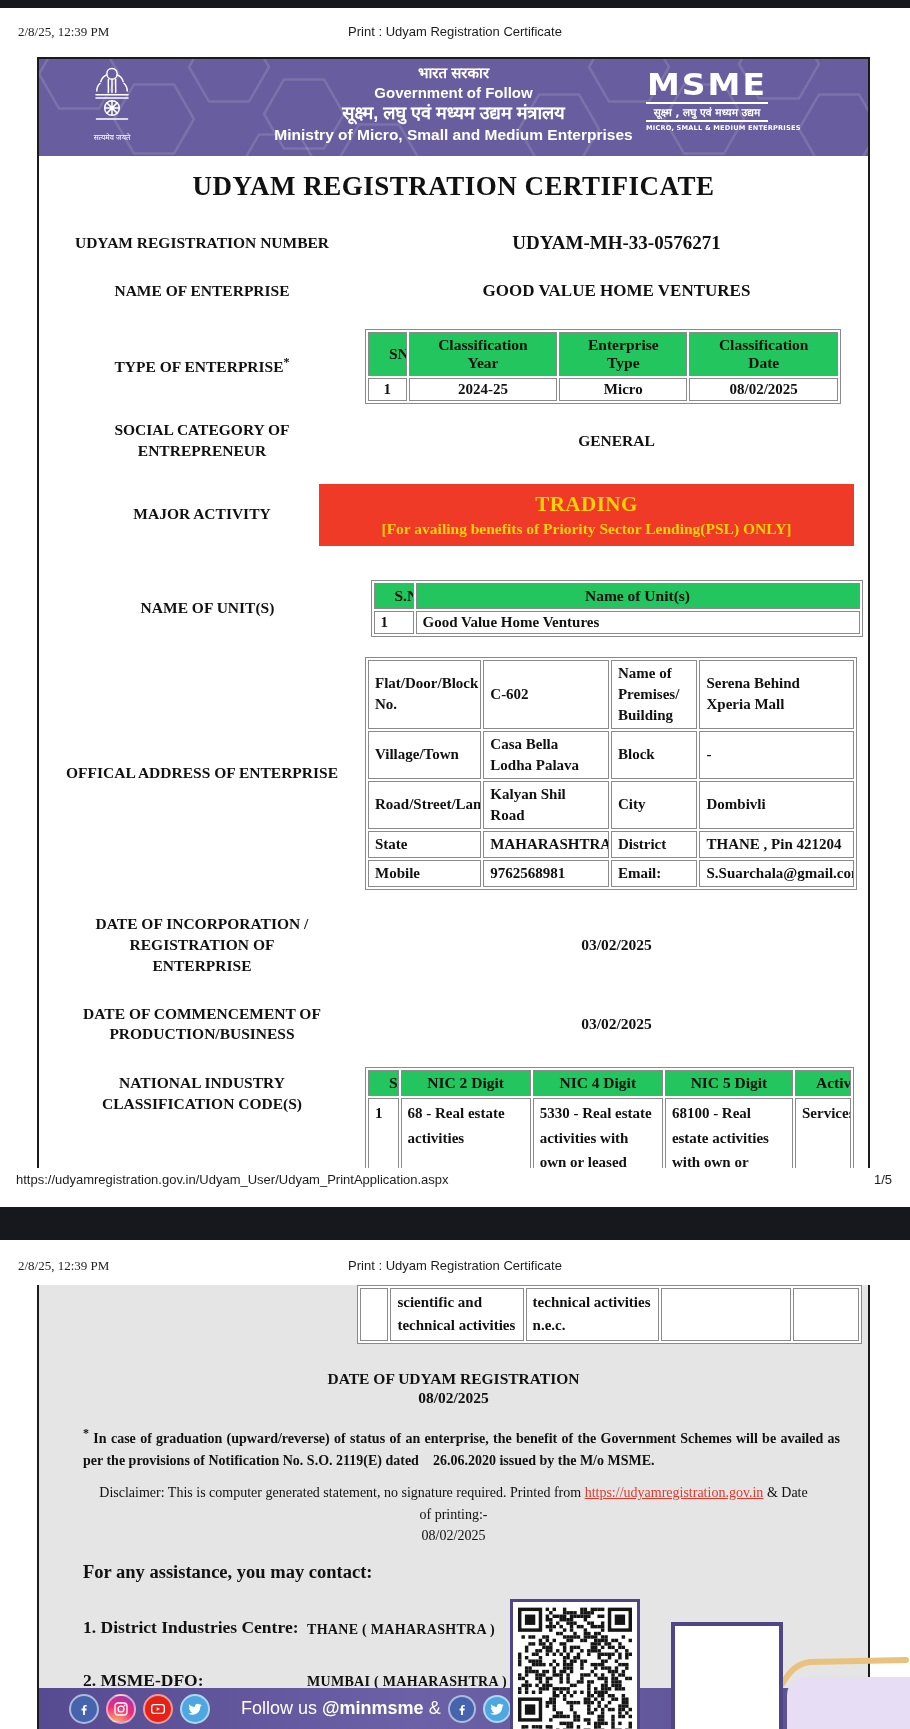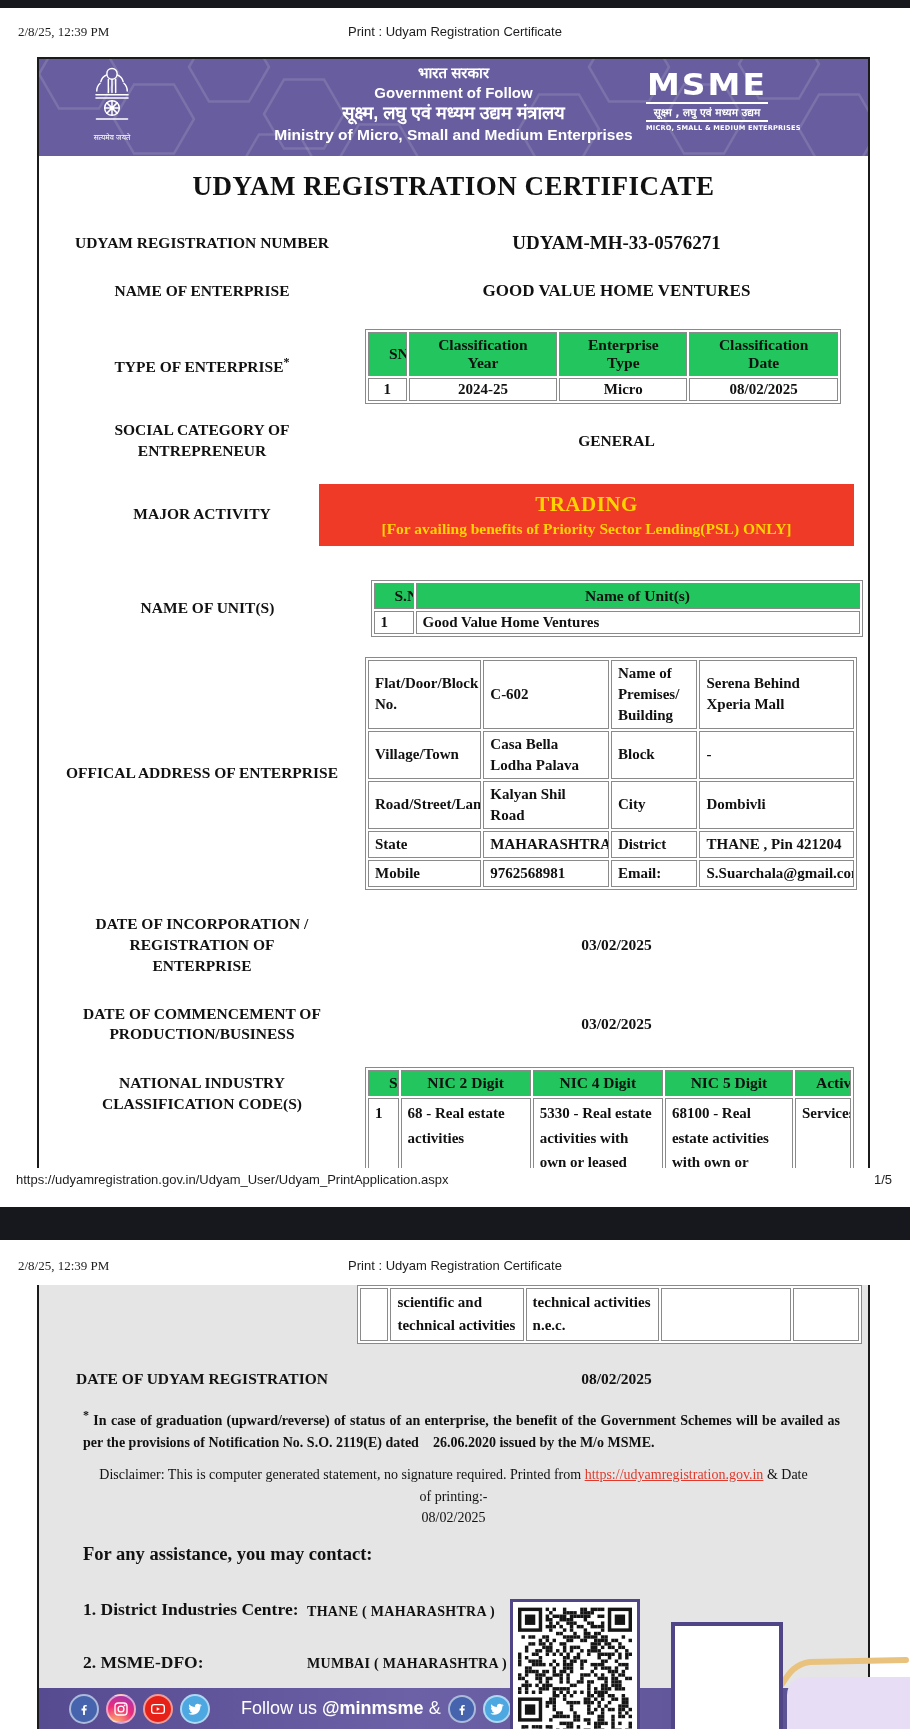--- a/index.html
+++ b/index.html
@@ -67,21 +67,21 @@
   .t-nic{width:489px;}
   .t-nic td{font-size:15px;line-height:1.62;vertical-align:top;padding:2px 7px;}
   .t-nic tr:last-child td{padding-bottom:60px;}
   .t-cont{width:505px;border-top:none;margin-left:318px;}
   .t-cont td{font-size:15px;line-height:1.55;vertical-align:top;border-top:none;height:44px;}
   .activity-box{margin-left:-46px;width:535px;background:#ee3a26;color:#ffd400;text-align:center;
     padding:8px 10px;box-sizing:border-box;}
   .activity-main{font-weight:bold;font-size:21px;letter-spacing:.5px;}
   .activity-note{font-weight:bold;font-size:15.5px;margin-top:3px;}
   
-  .r-udy{margin-top:25px;}
+  .r-udy{margin-top:25px;flex-direction:column;}
   .footnote{margin:17px 28px 0 44px;font-weight:bold;font-size:14px;line-height:1.6;text-align:justify;}
   .disclaimer{margin:9px 60px 0 60px;font-size:14px;text-align:center;line-height:1.55;}
   .disclaimer .dlink{color:#e0392b;}
   .assist{margin:15px 0 0 44px;font-weight:bold;font-size:18.5px;}
   .contact{display:flex;margin-left:44px;}
   .c1{margin-top:34px;align-items:flex-end;}.c2{margin-top:32px;}
   .c-lbl{width:224px;font-weight:bold;font-size:17.5px;flex:none;}
   .c-val{font-weight:bold;font-size:14px;padding-top:4px;letter-spacing:.3px;}
   .visit{margin:49px 0 0 72px;font-family:"Liberation Sans",sans-serif;font-weight:bold;font-size:19px;color:#2b2b2b;}
   .visit a{color:#e0473a;text-decoration:none;}

